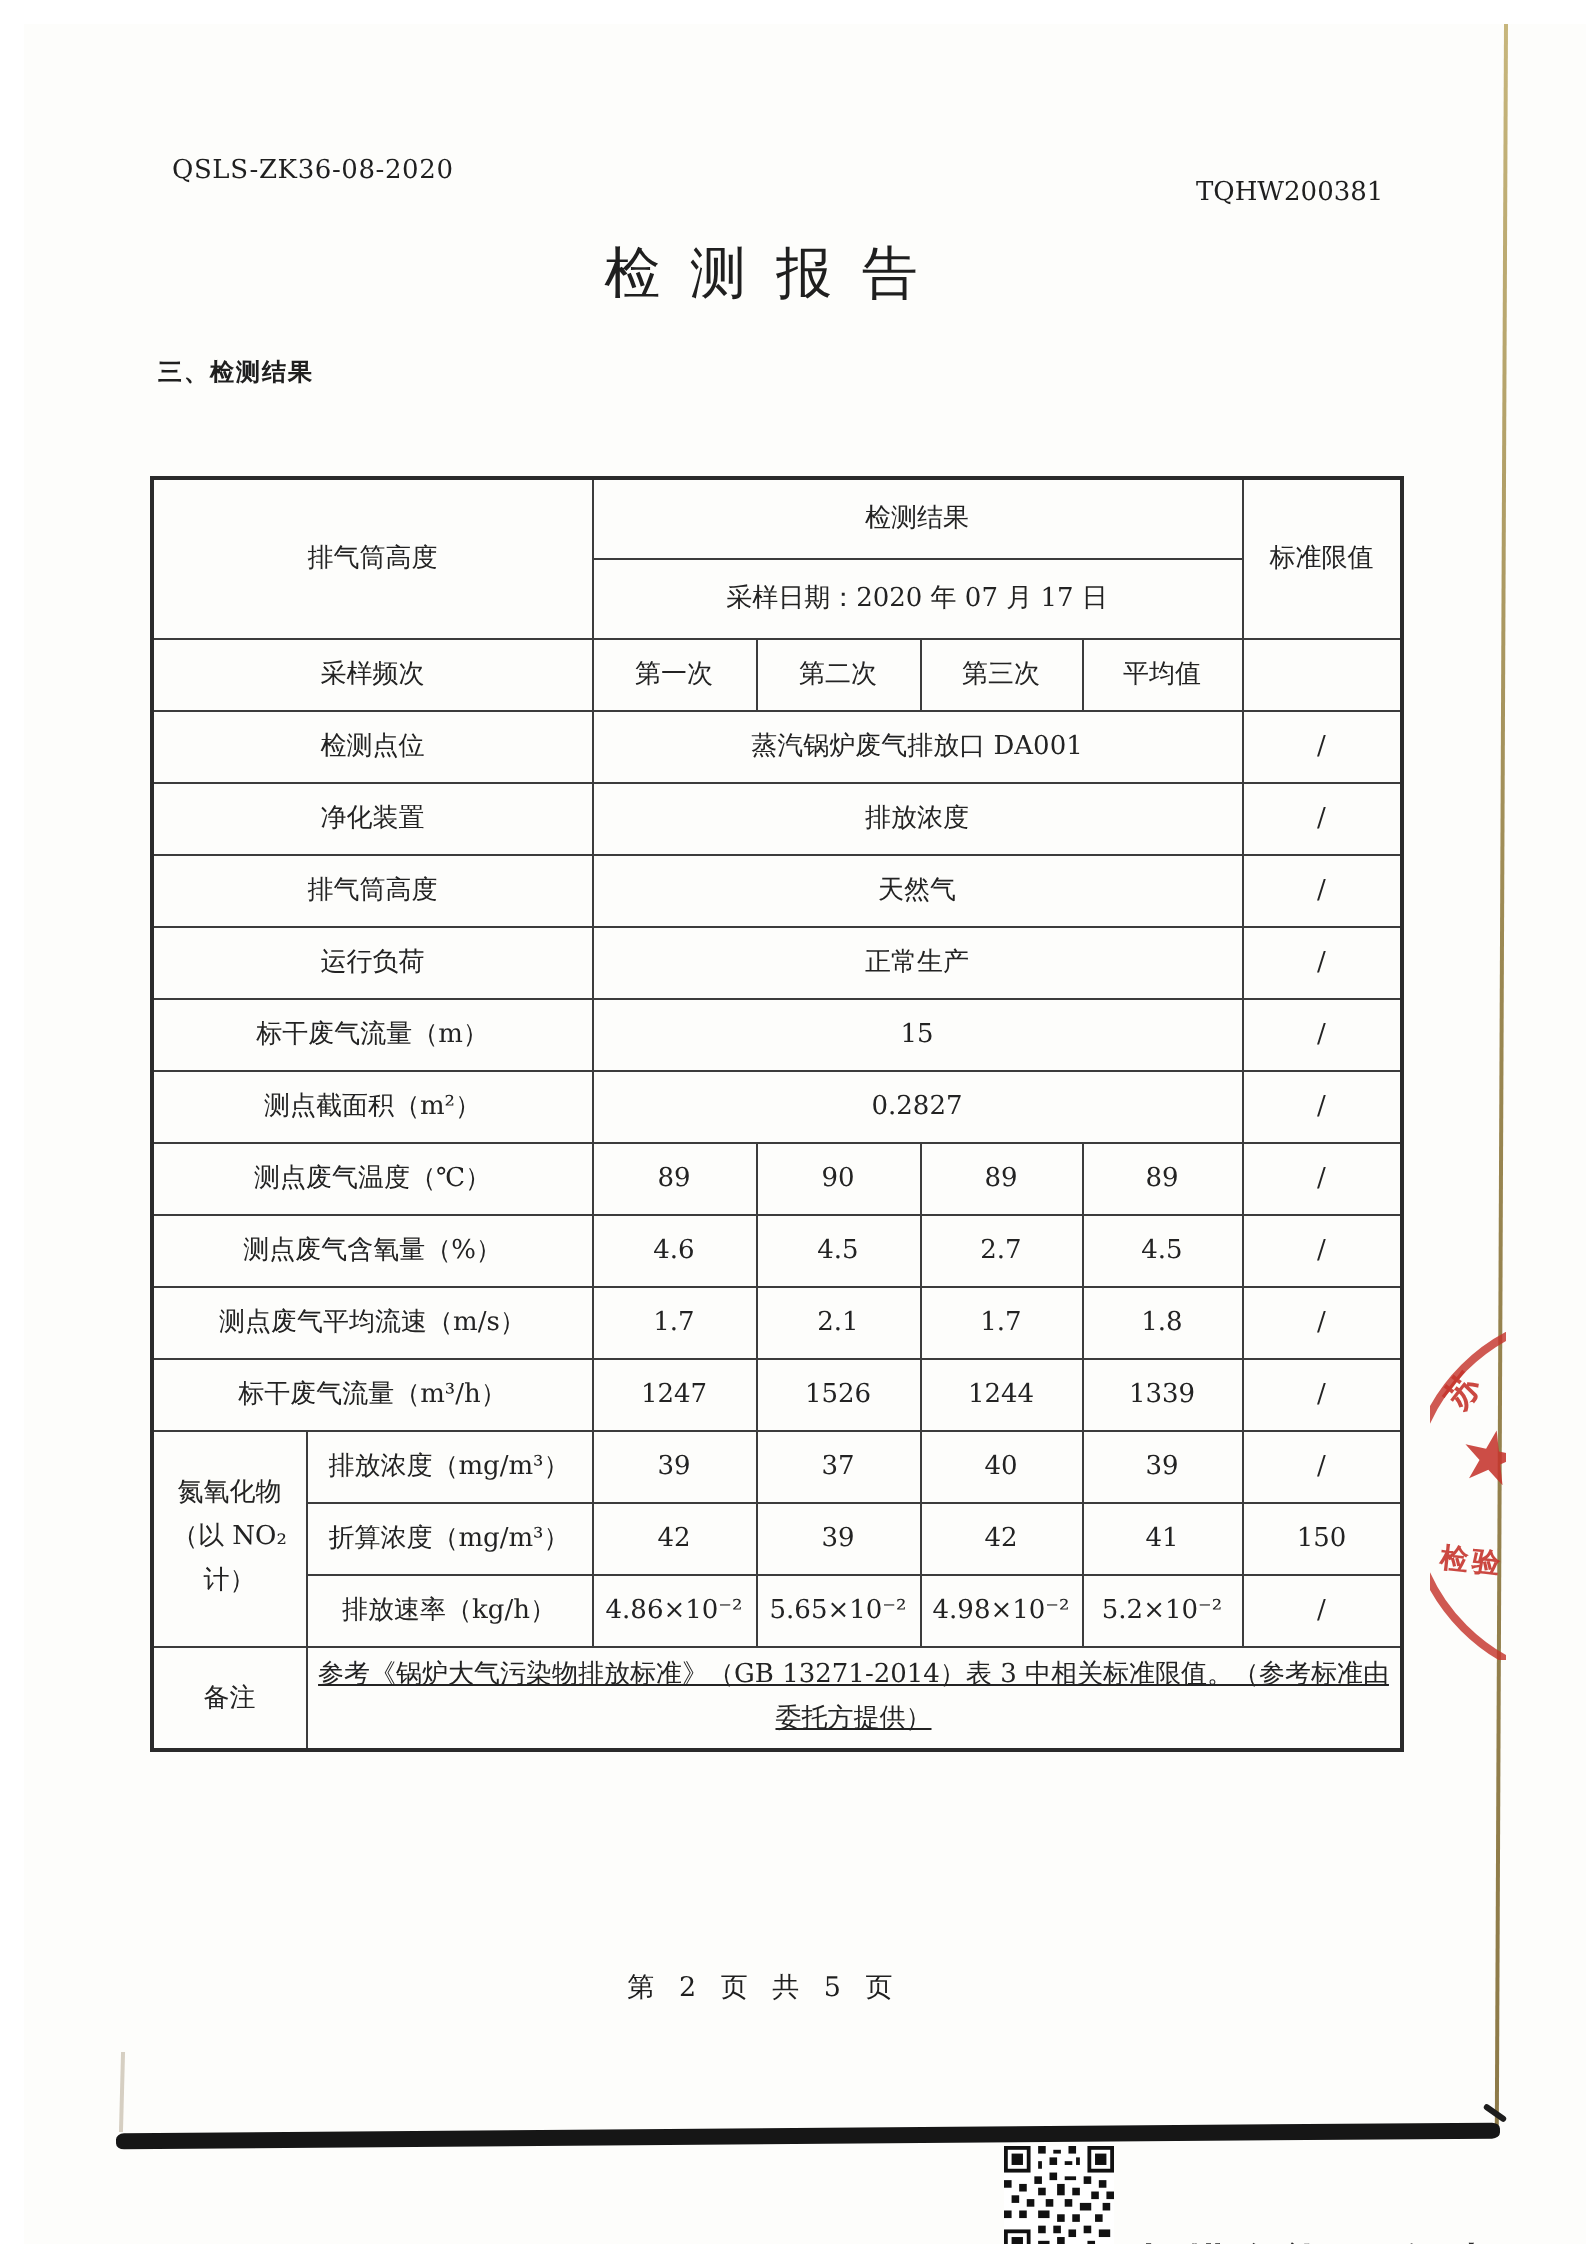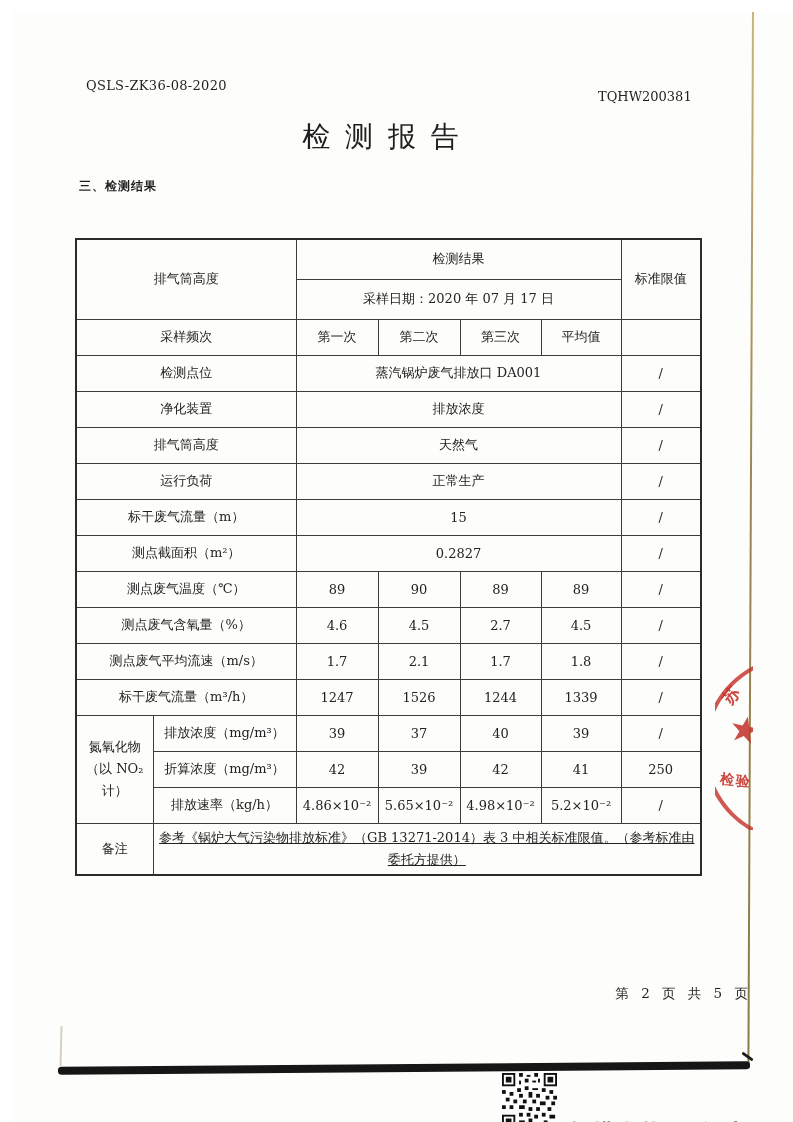--- a/index.html
+++ b/index.html
@@ -24,21 +24,21 @@
     border:2px solid #2b2b2b;
   }
   table.report td{
     border:1px solid #3c3c3c;text-align:center;vertical-align:middle;
     padding:2px 3px;overflow:hidden;
   }
   tr.rh40{height:40px;} tr.rh36{height:36px;} tr.rh52{height:52px;padding-left:30px;}
   td.remark-text{text-align:left;padding:5px 10px;line-height:1.7;text-decoration:underline;}
   td.poll-name{line-height:1.7;}
   
-  .page-indicator{position:absolute;left:0;top:973px;width:740px;text-align:right;
+  .page-indicator{position:absolute;left:0;top:973px;width:740px;text-align:center;
                   font-size:13.5px;letter-spacing:4px;}
   
   .page-edge{position:absolute;left:740px;top:0;width:2px;height:1056px;
              background:linear-gradient(#c7b67c,#9a8751 45%,#8d7a48);
              transform:rotate(0.25deg);transform-origin:top center;}
   .bottom-shadow{position:absolute;left:46px;top:1052px;width:692px;height:8px;
                  background:#161616;border-radius:4px / 3px;transform:rotate(-0.45deg);}
   .bottom-hook{position:absolute;left:729px;top:1043px;width:13px;height:3px;
                background:#1d1d1d;transform:rotate(35deg);border-radius:2px;}
   .left-edge{position:absolute;left:48px;top:1014px;width:2px;height:40px;
@@ -171,21 +171,21 @@
         <td>40</td>
         <td>39</td>
         <td>/</td>
       </tr>
       <tr class="rh36">
         <td>折算浓度（mg/m³）</td>
         <td>42</td>
         <td>39</td>
         <td>42</td>
         <td>41</td>
-        <td>250</td>
+        <td>150</td>
       </tr>
       <tr class="rh36">
         <td>排放速率（kg/h）</td>
         <td>4.86×10⁻²</td>
         <td>5.65×10⁻²</td>
         <td>4.98×10⁻²</td>
         <td>5.2×10⁻²</td>
         <td>/</td>
       </tr>
 

